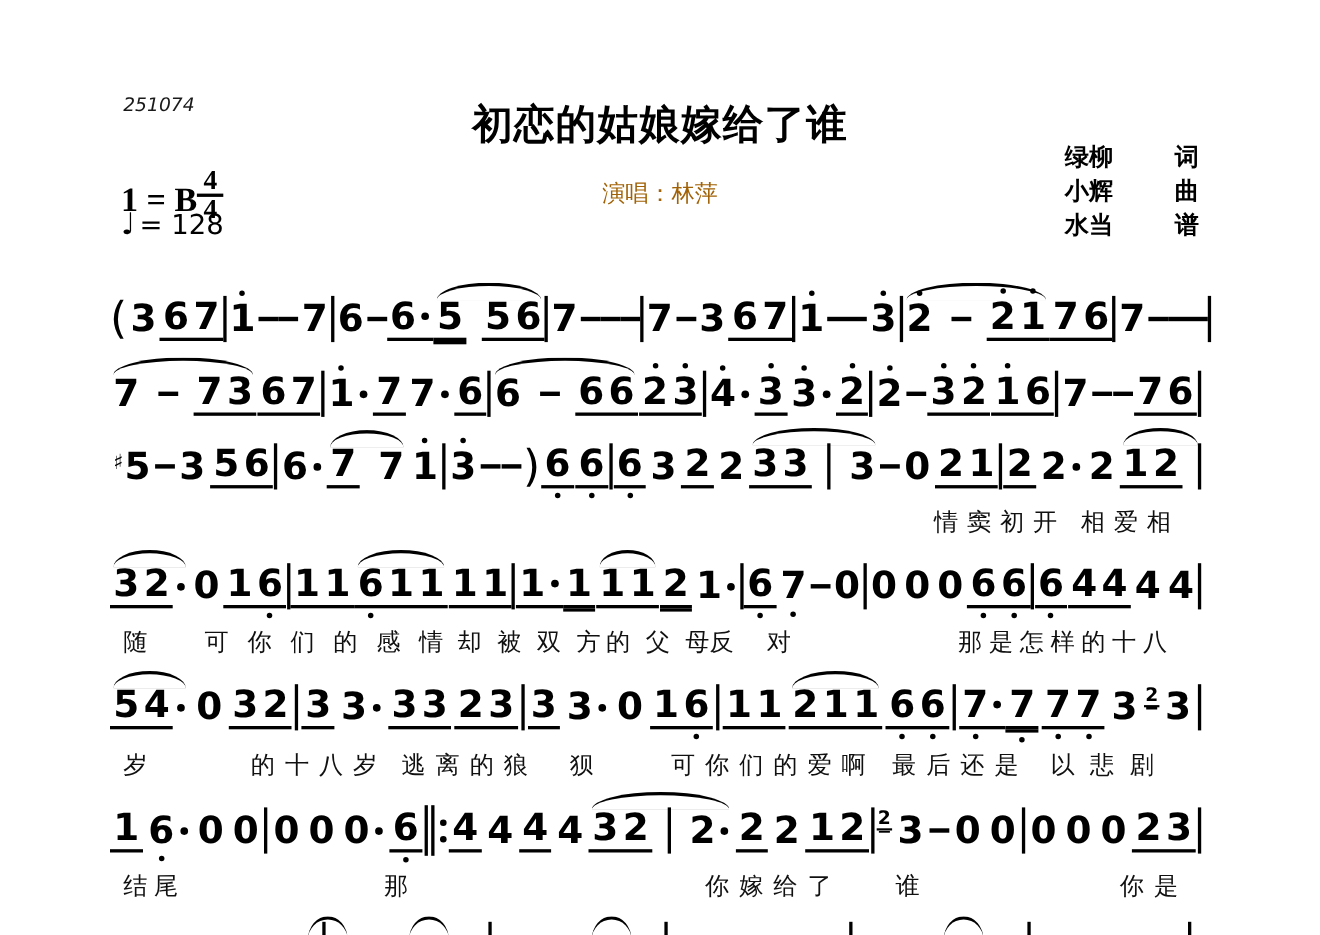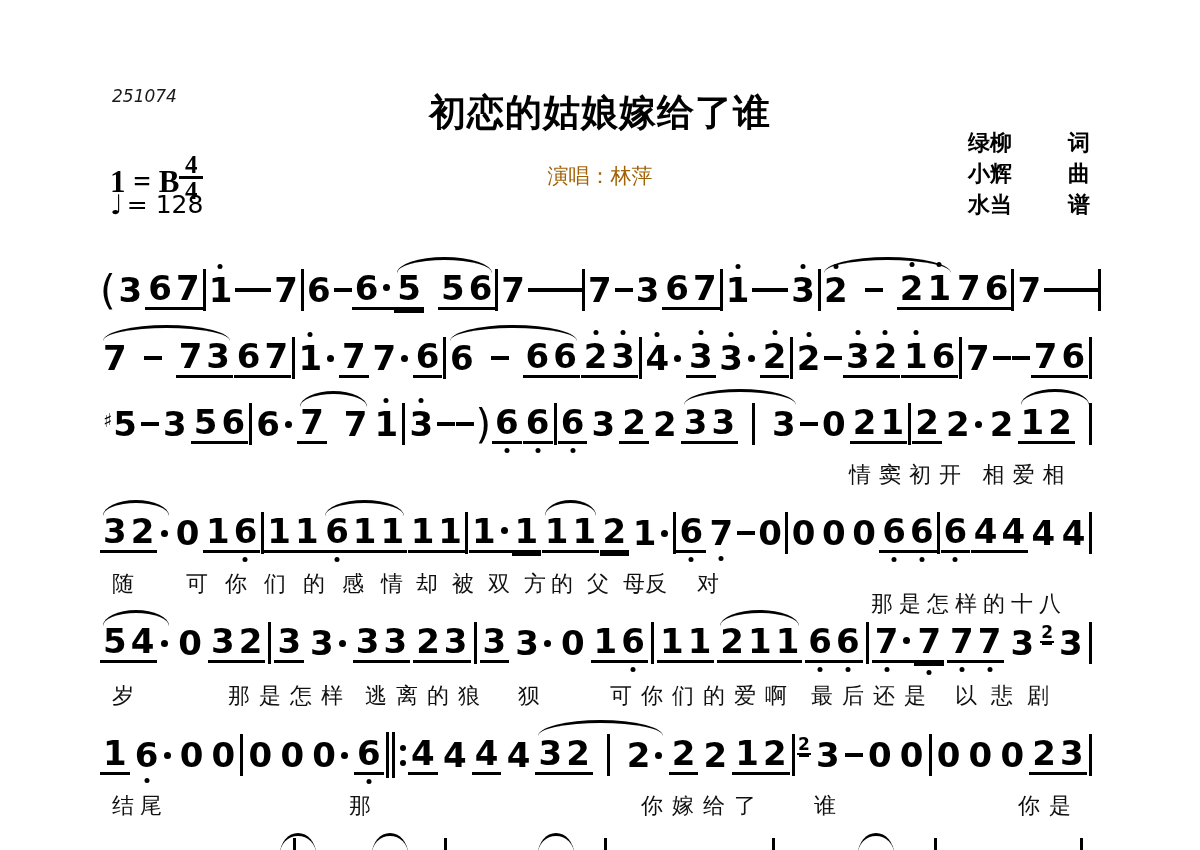--- a/index.html
+++ b/index.html
@@ -621,21 +621,21 @@
         </span>
       </span>
       <span class="bl"></span>
     </div>
     <div class="lrow" style="top: 569px;">
       <span class="lseg" style="left: 12px;">随</span>
       <span class="lseg" style="left: 86px; letter-spacing: 17px;">可你们的感情</span>
       <span class="lseg" style="left: 316px; letter-spacing: 14px;">却被双方</span>
       <span class="lseg" style="left: 451px; letter-spacing: 14px;">的父母</span>
       <span class="lseg" style="left: 545px; letter-spacing: 30px;">反对</span>
-      <span class="lseg" style="left: 771px; letter-spacing: 6px; margin-top: 20px;">那是怎样的十八</span>
+      <span class="lseg" style="left: 771px; letter-spacing: 6px;">那是怎样的十八</span>
     </div>
     <div class="nrow" style="top: 615px;">
       <span class="slur">
         <span class="tok">
           <span class="seg u1">
             <span class="nt">5</span>
             <span class="nt">4</span>
           </span>
           <span class="seg">
             <span class="dd"></span>
@@ -746,21 +746,21 @@
       <span class="tok">
         <span class="grace">2</span>
         <span class="seg">
           <span class="nt">3</span>
         </span>
       </span>
       <span class="bl"></span>
     </div>
     <div class="lrow" style="top: 681px;">
       <span class="lseg" style="left: 12px;">岁</span>
-      <span class="lseg" style="left: 128px; letter-spacing: 9px;">那是怎样</span>
+      <span class="lseg" style="left: 128px; letter-spacing: 9px;">的十八岁</span>
       <span class="lseg" style="left: 265px; letter-spacing: 9px;">逃离的狼</span>
       <span class="lseg" style="left: 418px;">狈</span>
       <span class="lseg" style="left: 510px; letter-spacing: 9px;">可你们的爱啊</span>
       <span class="lseg" style="left: 711px; letter-spacing: 9px;">最后还是</span>
       <span class="lseg" style="left: 855px; letter-spacing: 14px;">以悲剧</span>
     </div>
     <div class="nrow" style="top: 727px;">
       <span class="tok">
         <span class="seg u1">
           <span class="nt">1</span>

